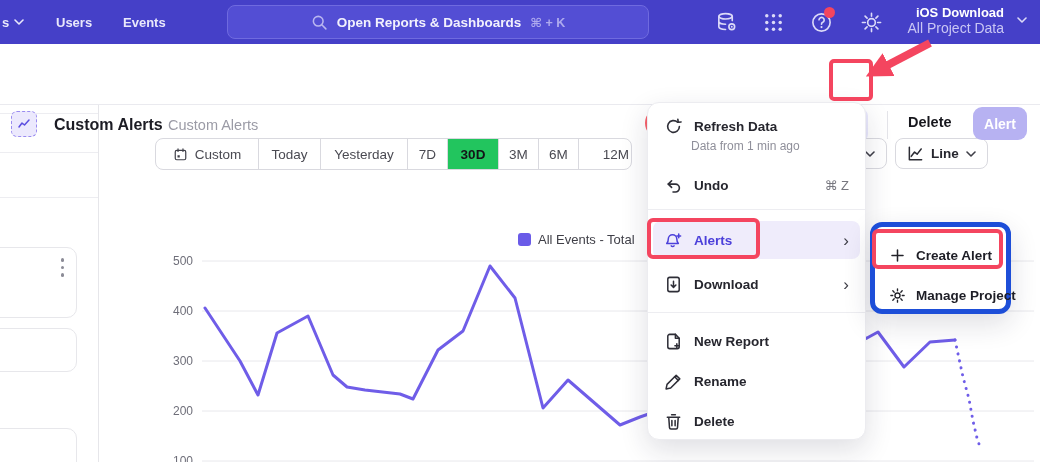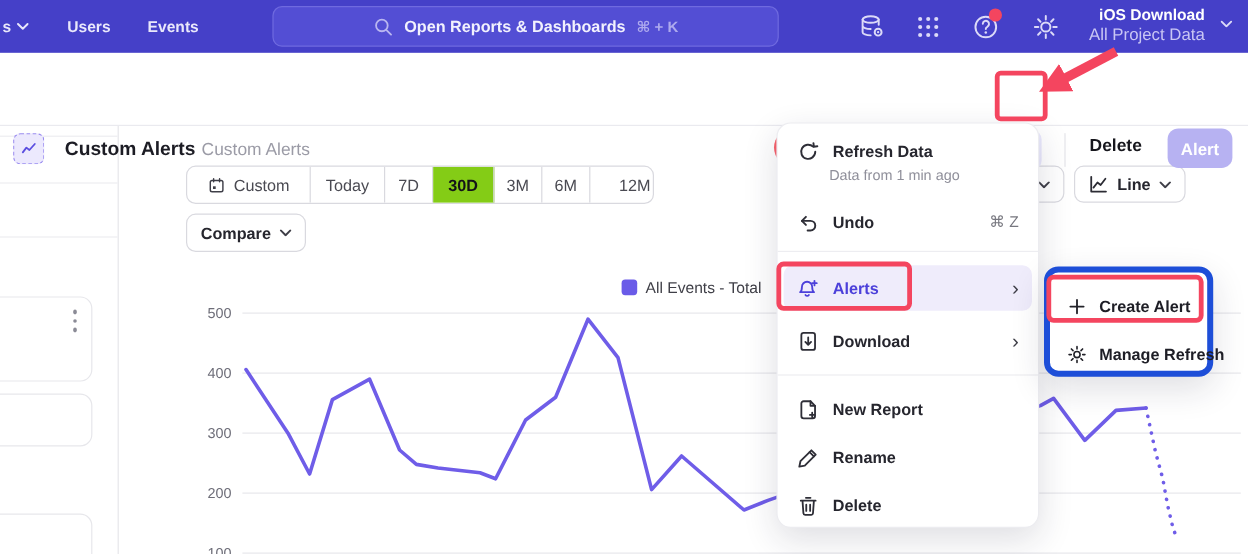--- a/index.html
+++ b/index.html
@@ -44,21 +44,21 @@
   .sidebar { position:absolute; left:0; top:105px; width:99px; height:357px; background:#fff; border-right:1px solid #e6e6ea; z-index:2; }
   .sb-line { position:absolute; left:0; width:98px; height:1px; background:#ededf1; }
   .sb-card { position:absolute; left:-18px; width:95px; background:#fff; border:1px solid #e7e7eb; border-radius:10px; cursor:pointer; }
   .kebab { position:absolute; right:12px; top:10px; display:flex; flex-direction:column; gap:4px; cursor:pointer; }
   .kebab i { width:3.5px; height:3.5px; border-radius:50%; background:#8b8b96; }
 
   
   .seg { position:absolute; left:155px; top:138px; height:32px; display:flex; border:1px solid #d9d9df; border-radius:8px; background:#fff; overflow:hidden; z-index:2; }
   .seg-item { display:flex; align-items:center; justify-content:center; gap:7px; font-size:13.5px; color:#4a4a52; border-right:1px solid #d9d9df; cursor:pointer; padding:0 2px; }
   .seg-item:last-child { border-right:none;justify-content:flex-end; }
-  .seg-item.sel { background:#84cc16; color:#141418; font-weight:700; }
+  .seg-item.sel { background:#22c55e; color:#141418; font-weight:700; }
   .seg-item svg { width:15px; height:15px; color:#3f3f48; }
   .btn-o { position:absolute; height:32px; border:1px solid #d9d9df; border-radius:8px; background:#fff; display:flex; align-items:center; justify-content:center; gap:7px; font-size:13.5px; font-weight:600; color:#26262e; cursor:pointer; }
   .frag-btn { left:780px; top:138px; width:107px; height:31px; z-index:1; justify-content:flex-end; padding-right:11px; color:#3f3f48; }
   .line-btn { left:895px; top:138px; width:93px; height:31px; z-index:2; }
   .line-btn svg.lc { width:17px; height:17px; color:#2c2c34; }
   .compare-btn { left:155px; top:178px; width:100px; z-index:2; }
   .legend { position:absolute; left:518px; top:232px; display:flex; align-items:center; gap:7px; z-index:2; cursor:pointer; }
   .legend .sw { width:13px; height:13px; border-radius:3px; background:#6a5be8; }
   .legend .lt { font-size:13px; color:#3f3f47;text-align:right; }
 
@@ -231,20 +231,23 @@
       <svg viewBox="0 0 20 20" fill="none" stroke="currentColor" stroke-width="1.6">
           <rect x="3" y="4.5" width="14" height="12.5" rx="2"></rect>
           <path d="M6.7 2.5v3.4M13.3 2.5v3.4" stroke-linecap="round"></path>
           <rect x="6" y="11" width="3" height="3" fill="currentColor" stroke="none"></rect>
         </svg>
       <span>Custom</span>
     </div>
     <div class="seg-item" style="width:62px">
         <span>Today</span>
       </div>
+    <div class="seg-item" style="width:87px">
+        <span>Yesterday</span>
+      </div>
     <div class="seg-item" style="width:40px">
         <span>7D</span>
       </div>
     <div class="seg-item sel" style="width:51px">
         <span>30D</span>
       </div>
     <div class="seg-item" style="width:40px">
         <span>3M</span>
       </div>
     <div class="seg-item" style="width:40px">
@@ -265,26 +268,20 @@
     <svg class="lc" viewBox="0 0 18 18" fill="none" stroke="currentColor" stroke-width="1.6" stroke-linecap="round" stroke-linejoin="round">
         <path d="M2.5 2.5v13h13"></path>
         <path d="M4.5 12l3.5-4.5 2.8 2.2 4.2-5.5"></path>
       </svg>
     <span>Line</span>
     <svg class="chev" viewBox="0 0 10 6">
         <path d="M1 1l4 4 4-4" fill="none" stroke="#3f3f48" stroke-width="1.6" stroke-linecap="round" stroke-linejoin="round"></path>
       </svg>
   </div>
 
-  <div class="btn-o compare-btn">
-    <span>Compare</span>
-    <svg class="chev" viewBox="0 0 10 6">
-        <path d="M1 1l4 4 4-4" fill="none" stroke="#3f3f48" stroke-width="1.6" stroke-linecap="round" stroke-linejoin="round"></path>
-      </svg>
-  </div>
 
   <div class="legend">
     <span class="sw"></span>
     <span class="lt">All Events - Total</span>
   </div>
 
   <div class="menu">
     <div class="m-row" style="top:8px;height:30px">
       <svg viewBox="0 0 20 20" fill="none" stroke="currentColor" stroke-width="1.7" stroke-linecap="round">
           <path d="M16.2 10a6.2 6.2 0 1 1-1.9-4.5"></path>
@@ -358,21 +355,21 @@
       <svg viewBox="0 0 20 20" fill="none" stroke="currentColor" stroke-width="1.8" stroke-linecap="round">
           <path d="M10 3.5v13M3.5 10h13"></path>
         </svg>
       <span class="s-label">Create Alert</span>
     </div>
     <div class="s-row" style="top:50px;height:36px">
       <svg viewBox="0 0 20 20" fill="none" stroke="currentColor" stroke-width="1.6" stroke-linecap="round">
           <circle cx="10" cy="10" r="3"></circle>
           <path d="M10 2.2v2.2M10 15.6v2.2M2.2 10h2.2M15.6 10h2.2M4.5 4.5l1.6 1.6M13.9 13.9l1.6 1.6M15.5 4.5l-1.6 1.6M6.1 13.9l-1.6 1.6"></path>
         </svg>
-      <span class="s-label">Manage Refresh</span>
+      <span class="s-label">Manage Project</span>
     </div>
   </div>
 
   <div class="annot an-more"></div>
   <div class="annot an-alerts"></div>
   <div class="annot an-create"></div>
   <svg class="an-arrow" viewBox="0 0 110 55">
     <defs>
       <marker id="ah" viewBox="0 0 10 10" refX="2" refY="5" markerWidth="3.2" markerHeight="3.2" orient="auto">
           <path d="M0 0L10 5L0 10z" fill="#f4455f"></path>

